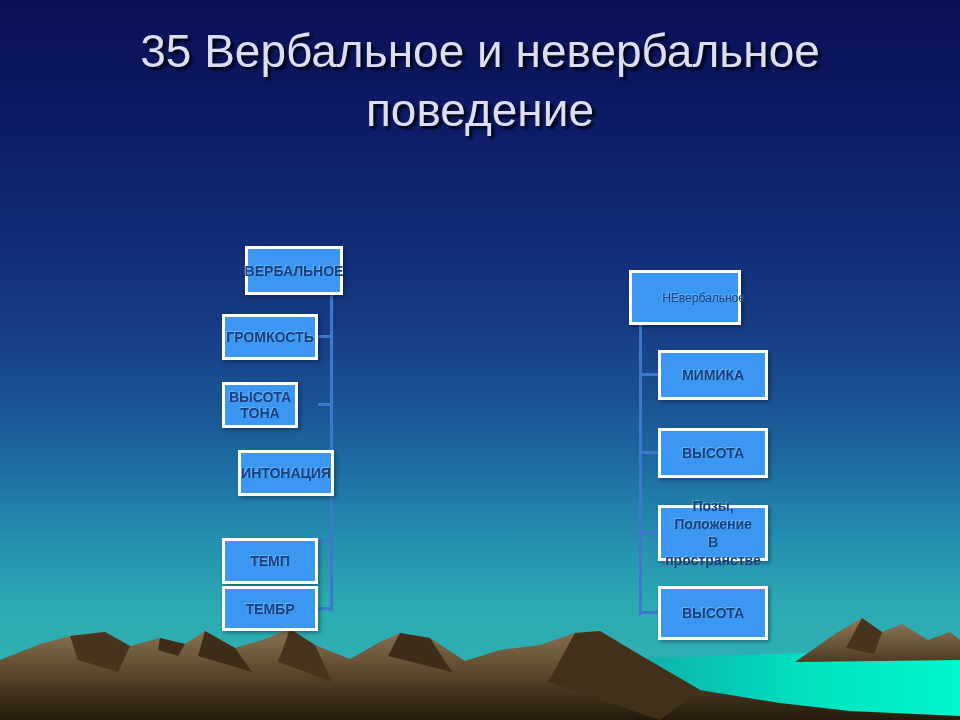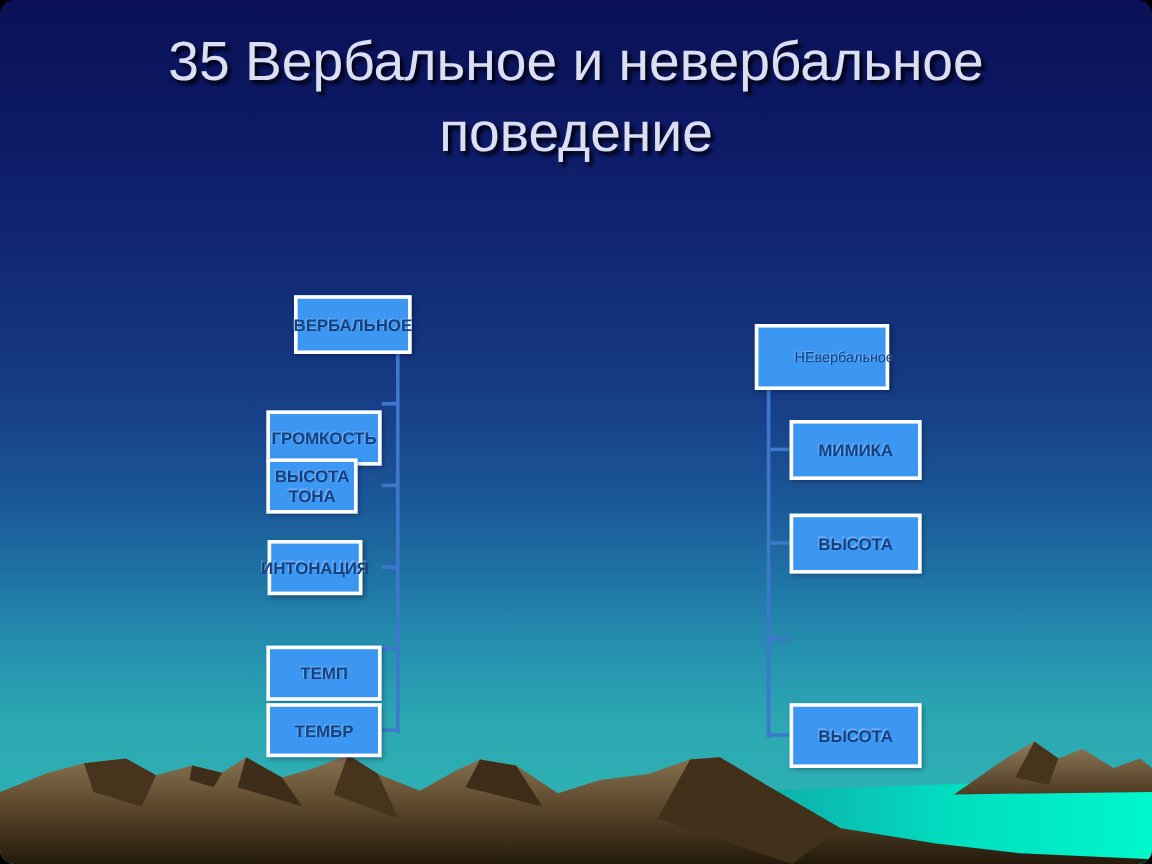--- a/index.html
+++ b/index.html
@@ -2,21 +2,20 @@
 <html style="--box-fill: #3B97F2; --box-border: #FFFFFF; --box-text: #16407E; --connector: #3D78CC; --title-text: #DCDFF4; --sky-top: #0A1156; --sea-bright: #00F7CC; --mountain-tan: #8A7354; --mountain-dark: #46341D;"><head>
 <meta charset="utf-8">
 <style>
   html,body{margin:0;padding:0;background:#000;}
   .slide{
     position:relative;width:960px;height:720px;overflow:hidden;
     font-family:"Liberation Sans",sans-serif;
     background:linear-gradient(180deg,
       #0A1156 0%, #0D1A66 16%, #122B76 32%, #163B84 45%,
       #1B5596 57%, #1F74A6 67%, #2693B0 76%, #2CA9B2 84%, #2FB7B4 100%);
-    border-radius:12px;
   }
   .title{
     position:absolute;top:22px;left:0;width:960px;text-align:center;
     color:#DCDFF4;font-size:46px;line-height:1.28;font-weight:400;
     text-shadow:3px 3px 3px rgba(0,0,10,0.9);
     letter-spacing:0px;
   }
   .obox{
     position:absolute;box-sizing:border-box;
     background:var(--box-fill,#3B97F2);
@@ -78,30 +77,33 @@
   </svg>
 
   <div class="conn" style="left:330px;top:295px;width:3px;height:316px;"></div>
   <div class="conn" style="left:318px;top:335px;width:12px;height:3px;"></div>
   <div class="conn" style="left:318px;top:403px;width:12px;height:3px;"></div>
   <div class="conn" style="left:318px;top:471px;width:12px;height:3px;"></div>
   <div class="conn" style="left:318px;top:539px;width:12px;height:3px;"></div>
   <div class="conn" style="left:318px;top:607px;width:12px;height:3px;"></div>
 
   <div class="obox" style="left:245px;top:246px;width:98px;height:49px;">ВЕРБАЛЬНОЕ</div>
-  <div class="obox" style="left:222px;top:314px;width:96px;height:46px;margin-top:28px;">ГРОМКОСТЬ</div>
+  <div class="obox" style="left:222px;top:314px;width:96px;height:46px;">ГРОМКОСТЬ</div>
   <div class="obox" style="left:222px;top:382px;width:76px;height:46px;">ВЫСОТА ТОНА</div>
-  <div class="obox" style="left:223px;top:450px;width:79px;height:46px;">ИНТОНАЦИЯ</div>
+  <div class="obox" style="left:238px;top:450px;width:96px;height:46px;">ИНТОНАЦИЯ</div>
   <div class="obox" style="left:222px;top:538px;width:96px;height:46px;">ТЕМП</div>
   <div class="obox" style="left:222px;top:586px;width:96px;height:45px;">ТЕМБР</div>
 
   <div class="conn" style="left:639px;top:325px;width:3px;height:290px;"></div>
   <div class="conn" style="left:642px;top:373px;width:16px;height:3px;"></div>
   <div class="conn" style="left:642px;top:451px;width:16px;height:3px;"></div>
   <div class="conn" style="left:642px;top:531px;width:16px;height:3px;"></div>
   <div class="conn" style="left:642px;top:611px;width:16px;height:3px;"></div>
 
   <div class="obox root-right" style="left:629px;top:270px;width:112px;height:55px;padding-left:37px;">НЕвербальное</div>
   <div class="obox" style="left:658px;top:350px;width:110px;height:50px;">МИМИКА</div>
   <div class="obox" style="left:658px;top:428px;width:110px;height:50px;">ВЫСОТА</div>
+  <div class="obox multiline" style="left:658px;top:505px;width:110px;height:56px;">Позы,
+Положение
+В пространстве</div>
   <div class="obox" style="left:658px;top:586px;width:110px;height:54px;">ВЫСОТА</div>
 
 </div>
 
 </body></html>

